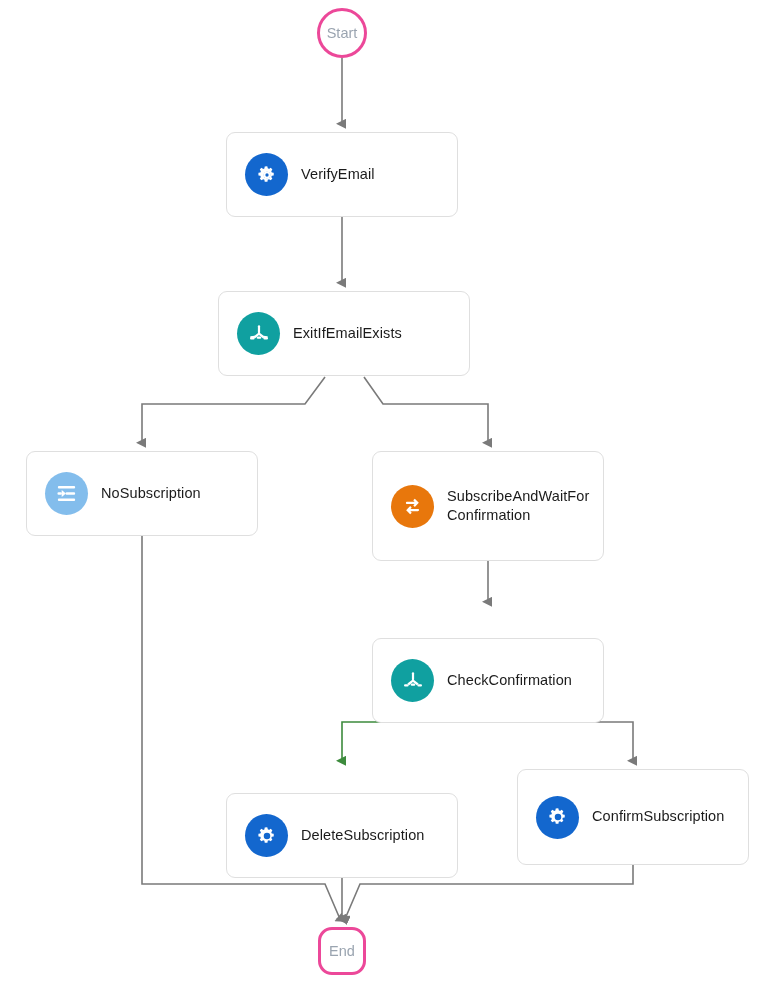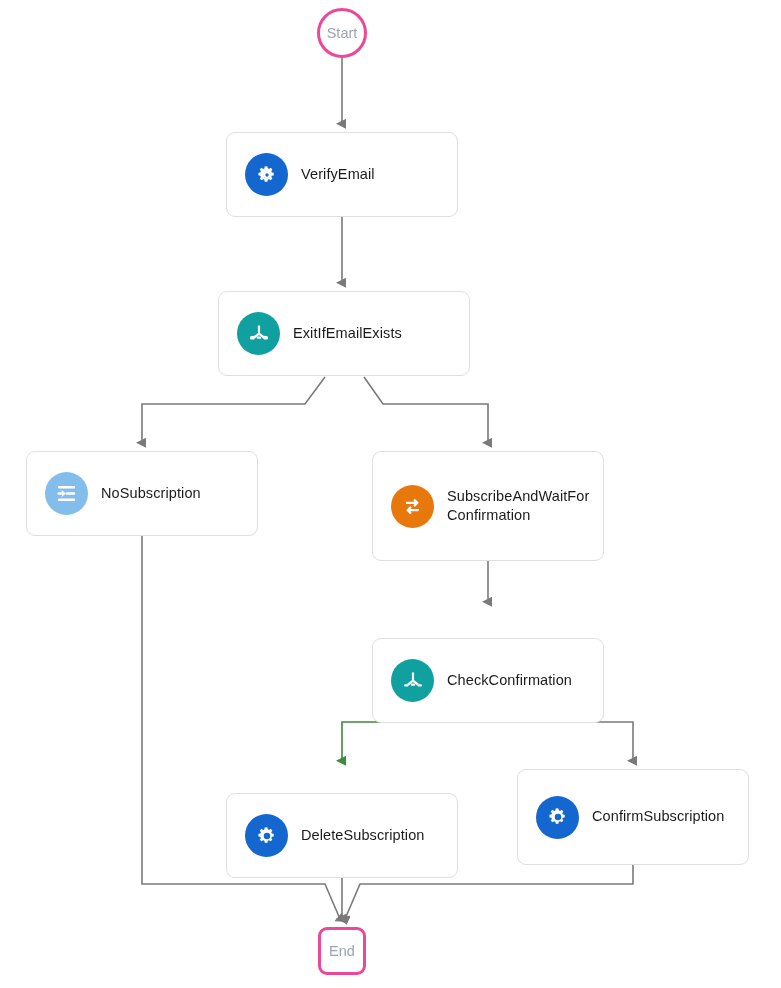--- a/index.html
+++ b/index.html
@@ -42,21 +42,21 @@
     justify-content: center;
     color: #9aa4b0;
     font-size: 14.5px;
     background: #ffffff;
     border: 3px solid #ec4899;
   }
   .terminal.start {
     border-radius: 50%;
   }
   .terminal.end {
-    border-radius: 9px;
+    border-radius: 14px;
   }
 
   
   .node {
     position: absolute;
     box-sizing: border-box;
     background: #ffffff;
     border: 1px solid #dfdfdf;
     border-radius: 9px;
     display: flex;

